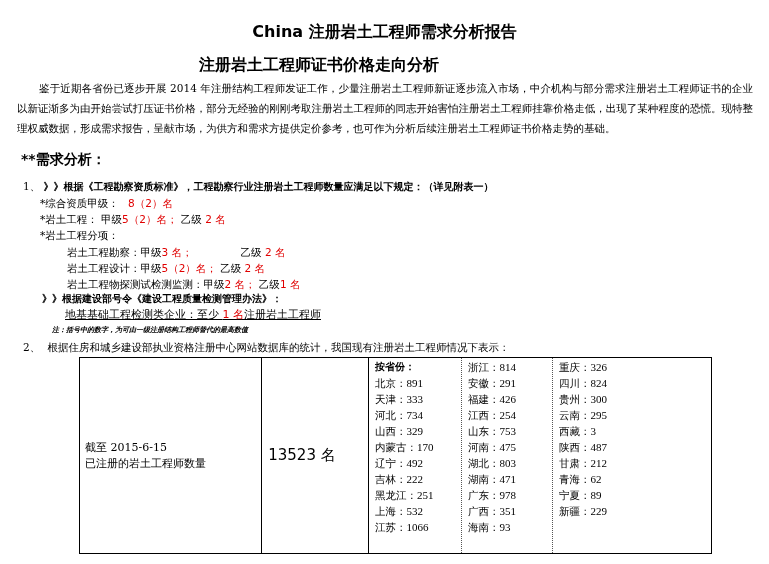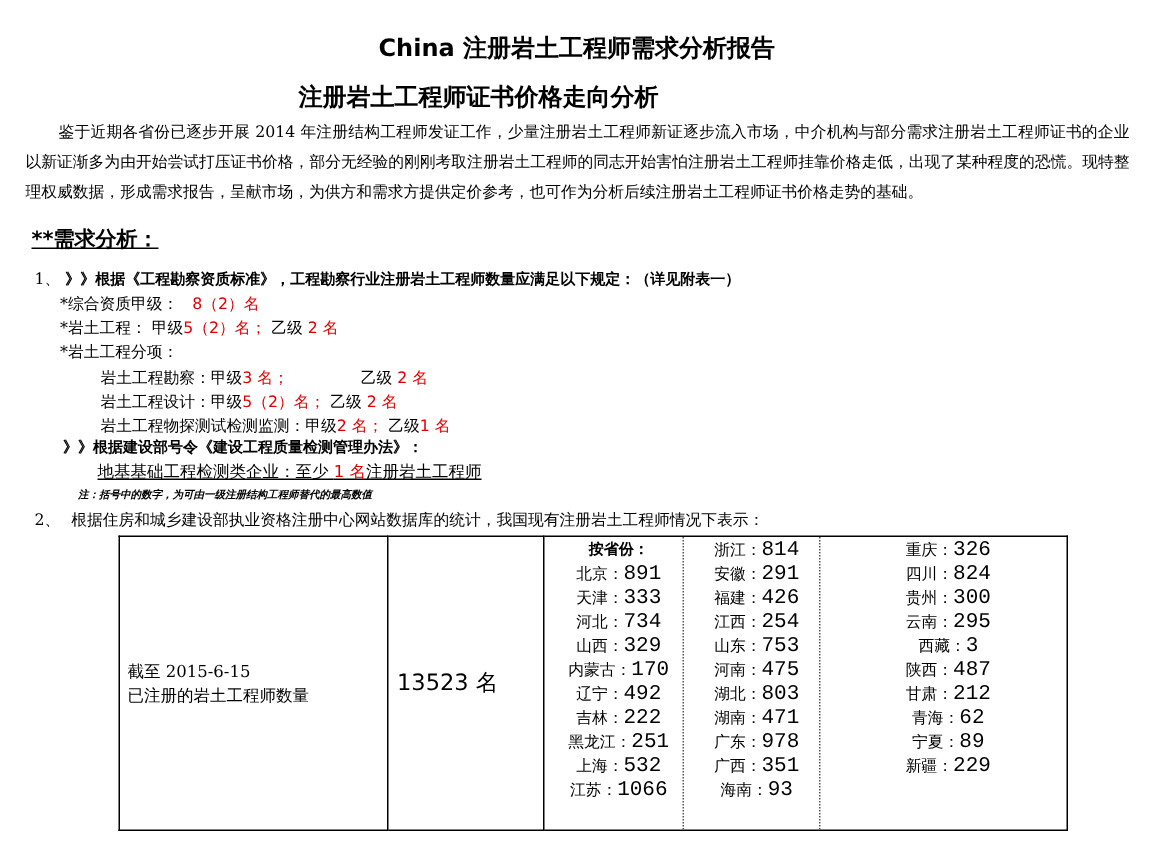--- a/index.html
+++ b/index.html
@@ -1,40 +1,40 @@
 <!DOCTYPE html>
 <html><head>
   <meta charset="utf-8">
   <style>
     html, body { margin: 0; padding: 0; background: #ffffff; }
     body { width: 769px; height: 564px; overflow: hidden; position: relative; font-family: "DejaVu Serif", "Liberation Serif", serif; color: #000; }
     .abs { position: absolute; white-space: nowrap; }
     .title1 { left: 0; width: 769px; top: 22px; text-align: center; font-family: "DejaVu Sans", "Liberation Sans", sans-serif; font-weight: bold; font-size: 16px; }
     .title2 { left: 0; width: 638px; top: 55px; text-align: center; font-family: "DejaVu Sans", "Liberation Sans", sans-serif; font-weight: bold; font-size: 16px; }
     .para { left: 17px; top: 78px; width: 736px; font-size: 10.5px; line-height: 20px; white-space: normal; text-indent: 2.1em; text-align: justify; }
-    .section-head { left: 21px; top: 151px; font-family: "DejaVu Sans", "Liberation Sans", sans-serif; font-weight: bold; font-size: 14px; text-decoration: underline; }
+    .section-head { left: 21px; top: 151px; font-family: "DejaVu Sans", "Liberation Sans", sans-serif; font-weight: bold; font-size: 14px; }
     .line { font-size: 10.5px; line-height: 14px; }
     .bold { font-weight: bold; font-family: "DejaVu Sans", "Liberation Sans", sans-serif; }
     .red { color: #e00000; font-family: "DejaVu Sans", "Liberation Sans", sans-serif; }
     .note { font-size: 7px; font-style: italic; font-weight: bold; }
     table.data { position: absolute; left: 79px; top: 357px; width: 633px; border-collapse: collapse; font-size: 10.5px; }
     table.data td, table.data th { border: 1px solid #000; padding: 0; vertical-align: middle; }
     table.data th { font-weight: normal; height: 14px; line-height: 14px; text-align: center; }
     .col-item { width: 186px; }
     .col-qty { width: 88px; }
     .item-cell { padding-left: 5px !important; font-size: 11px; line-height: 16px; }
     .qty-cell { text-align: left; padding-left: 6px !important; font-family: "DejaVu Sans", "Liberation Sans", sans-serif; font-size: 15px; }
     .remark-cell { padding: 0 !important; vertical-align: top !important; }
     .remark-grid { display: flex; height: 195px; }
     .rcol { padding-left: 6px; padding-top: 1px; }
     .rcol.c1 { width: 86px; }
     .rcol.c2 { width: 84px; border-left: 1px dotted #555; }
     .rcol.c3 { flex: 1; border-left: 1px dotted #555; }
-    .rrow { height: 16px; line-height: 16px; font-size: 10.5px; text-align: center; }
-    .num { font-family: Liberation Mono, monospace; font-size: 14px; }
+    .rrow { height: 16px; line-height: 16px; font-size: 10.5px; }
+    .num { font-family: Liberation Serif, serif; font-size: 11px; }
   </style>
 </head>
 <body>
 
 <div class="abs title1">China 注册岩土工程师需求分析报告</div>
 <div class="abs title2">注册岩土工程师证书价格走向分析</div>
 <div class="abs para">鉴于近期各省份已逐步开展 2014 年注册结构工程师发证工作，少量注册岩土工程师新证逐步流入市场，中介机构与部分需求注册岩土工程师证书的企业以新证渐多为由开始尝试打压证书价格，部分无经验的刚刚考取注册岩土工程师的同志开始害怕注册岩土工程师挂靠价格走低，出现了某种程度的恐慌。现特整理权威数据，形成需求报告，呈献市场，为供方和需求方提供定价参考，也可作为分析后续注册岩土工程师证书价格走势的基础。</div>
 
 <div class="abs section-head">**需求分析：</div>
 

